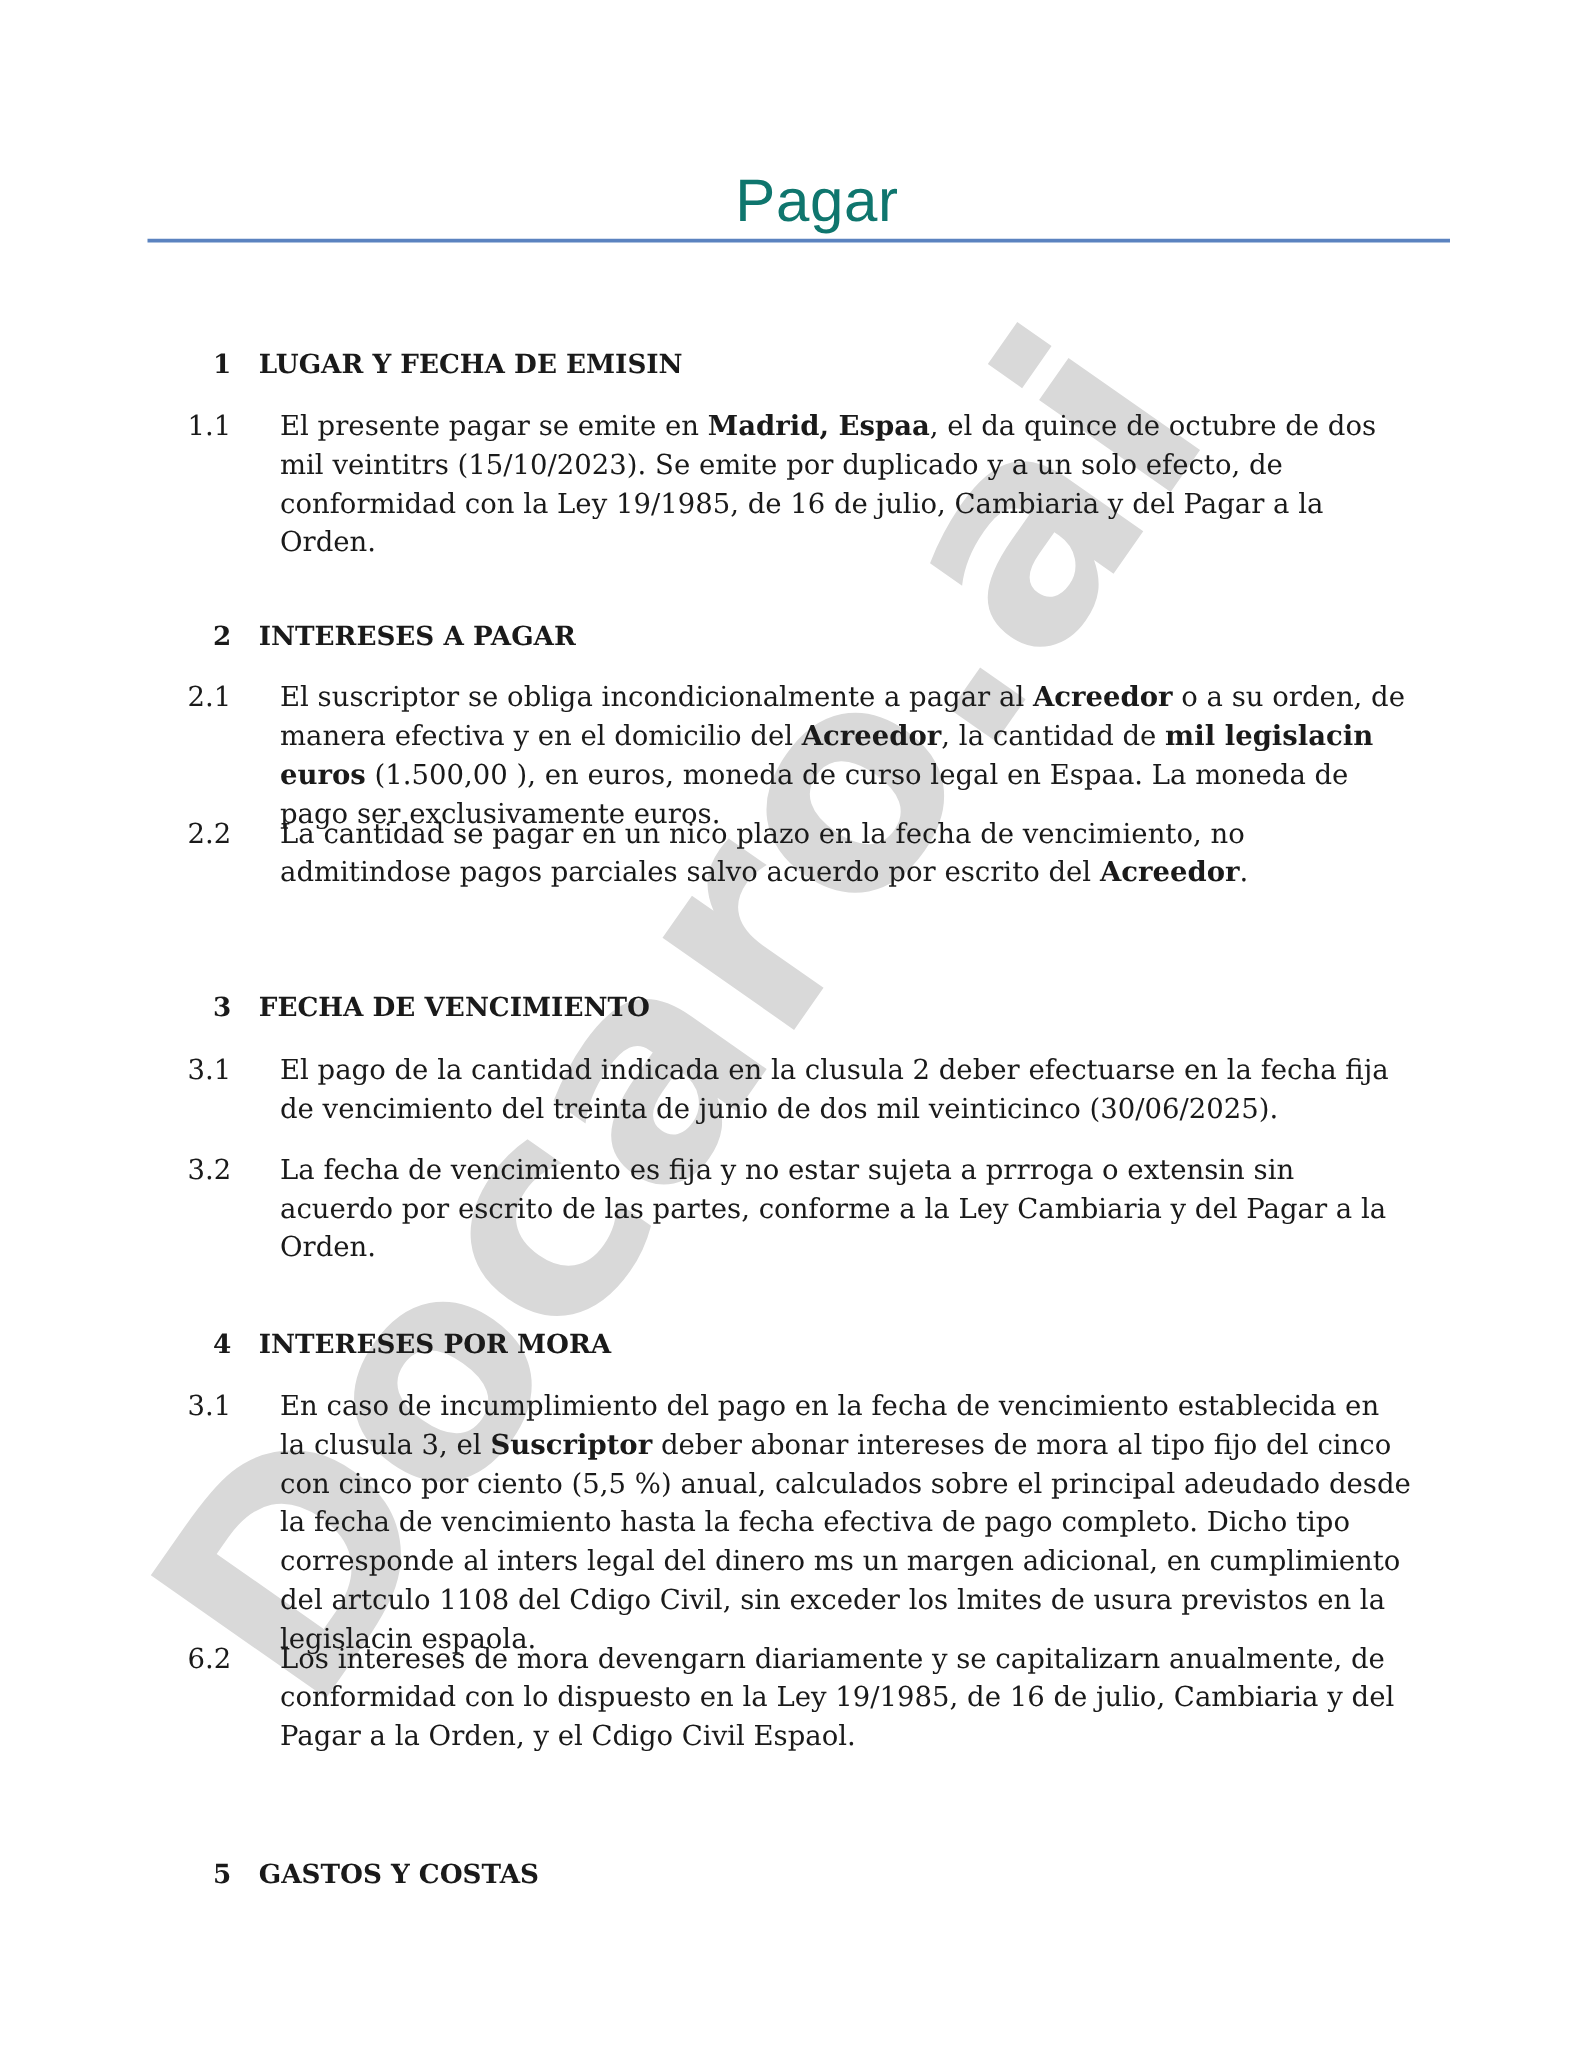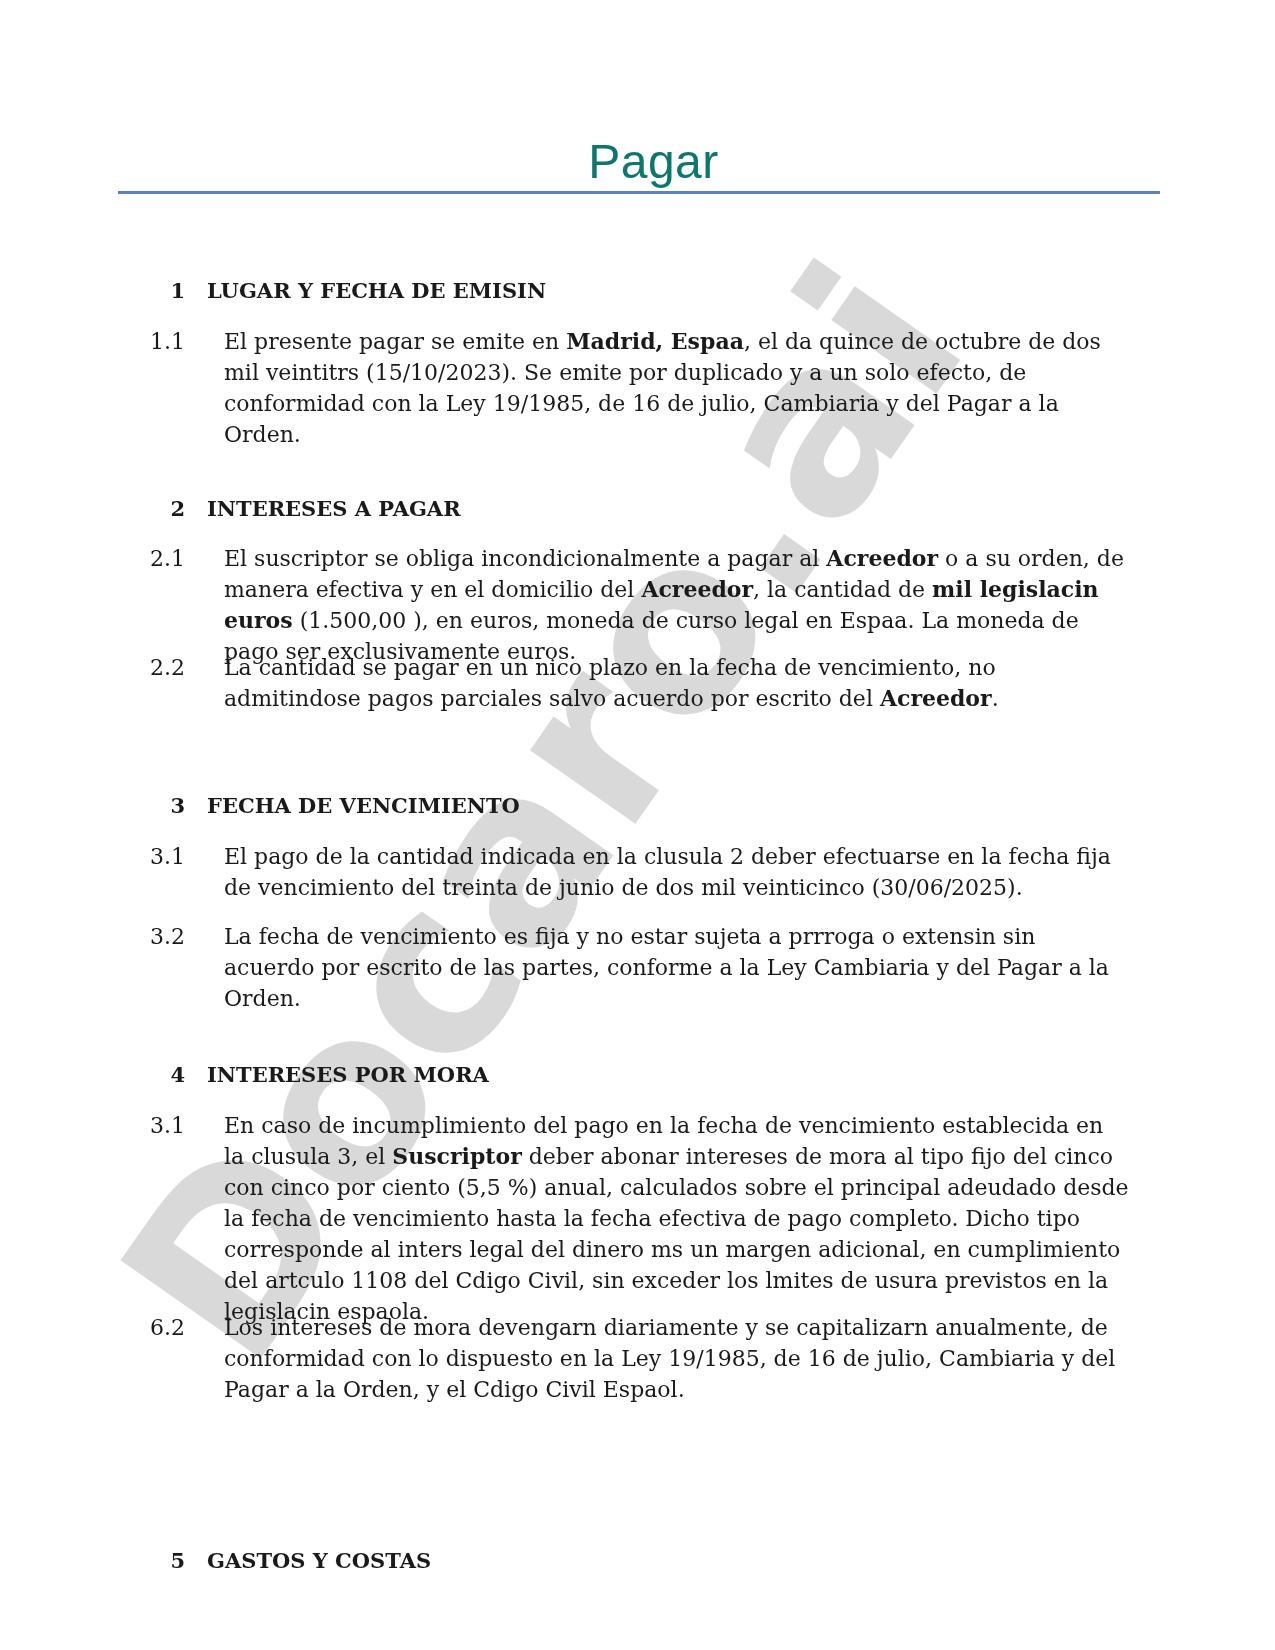--- a/index.html
+++ b/index.html
@@ -69,16 +69,16 @@
   </div>
   <div class="para" style="top:1110px">
     <span class="num">3.1</span>
     <span class="text"><span>En caso de incumplimiento del pago en la fecha de vencimiento establecida en la clusula 3, el </span><b>Suscriptor</b><span> deber abonar intereses de mora al tipo fijo del cinco con cinco por ciento (5,5 %) anual, calculados sobre el principal adeudado desde la fecha de vencimiento hasta la fecha efectiva de pago completo. Dicho tipo corresponde al inters legal del dinero ms un margen adicional, en cumplimiento del artculo 1108 del Cdigo Civil, sin exceder los lmites de usura previstos en la legislacin espaola.</span></span>
   </div>
   <div class="para" style="top:1312px">
     <span class="num">6.2</span>
     <span class="text"><span>Los intereses de mora devengarn diariamente y se capitalizarn anualmente, de conformidad con lo dispuesto en la Ley 19/1985, de 16 de julio, Cambiaria y del Pagar a la Orden, y el Cdigo Civil Espaol.</span></span>
   </div>
 
-  <div class="heading" style="top:1548px">
+  <div class="heading" style="top:1486px">
     <span class="num">5</span><span>GASTOS Y COSTAS</span>
   </div>
 </div>
 
 </body></html>

